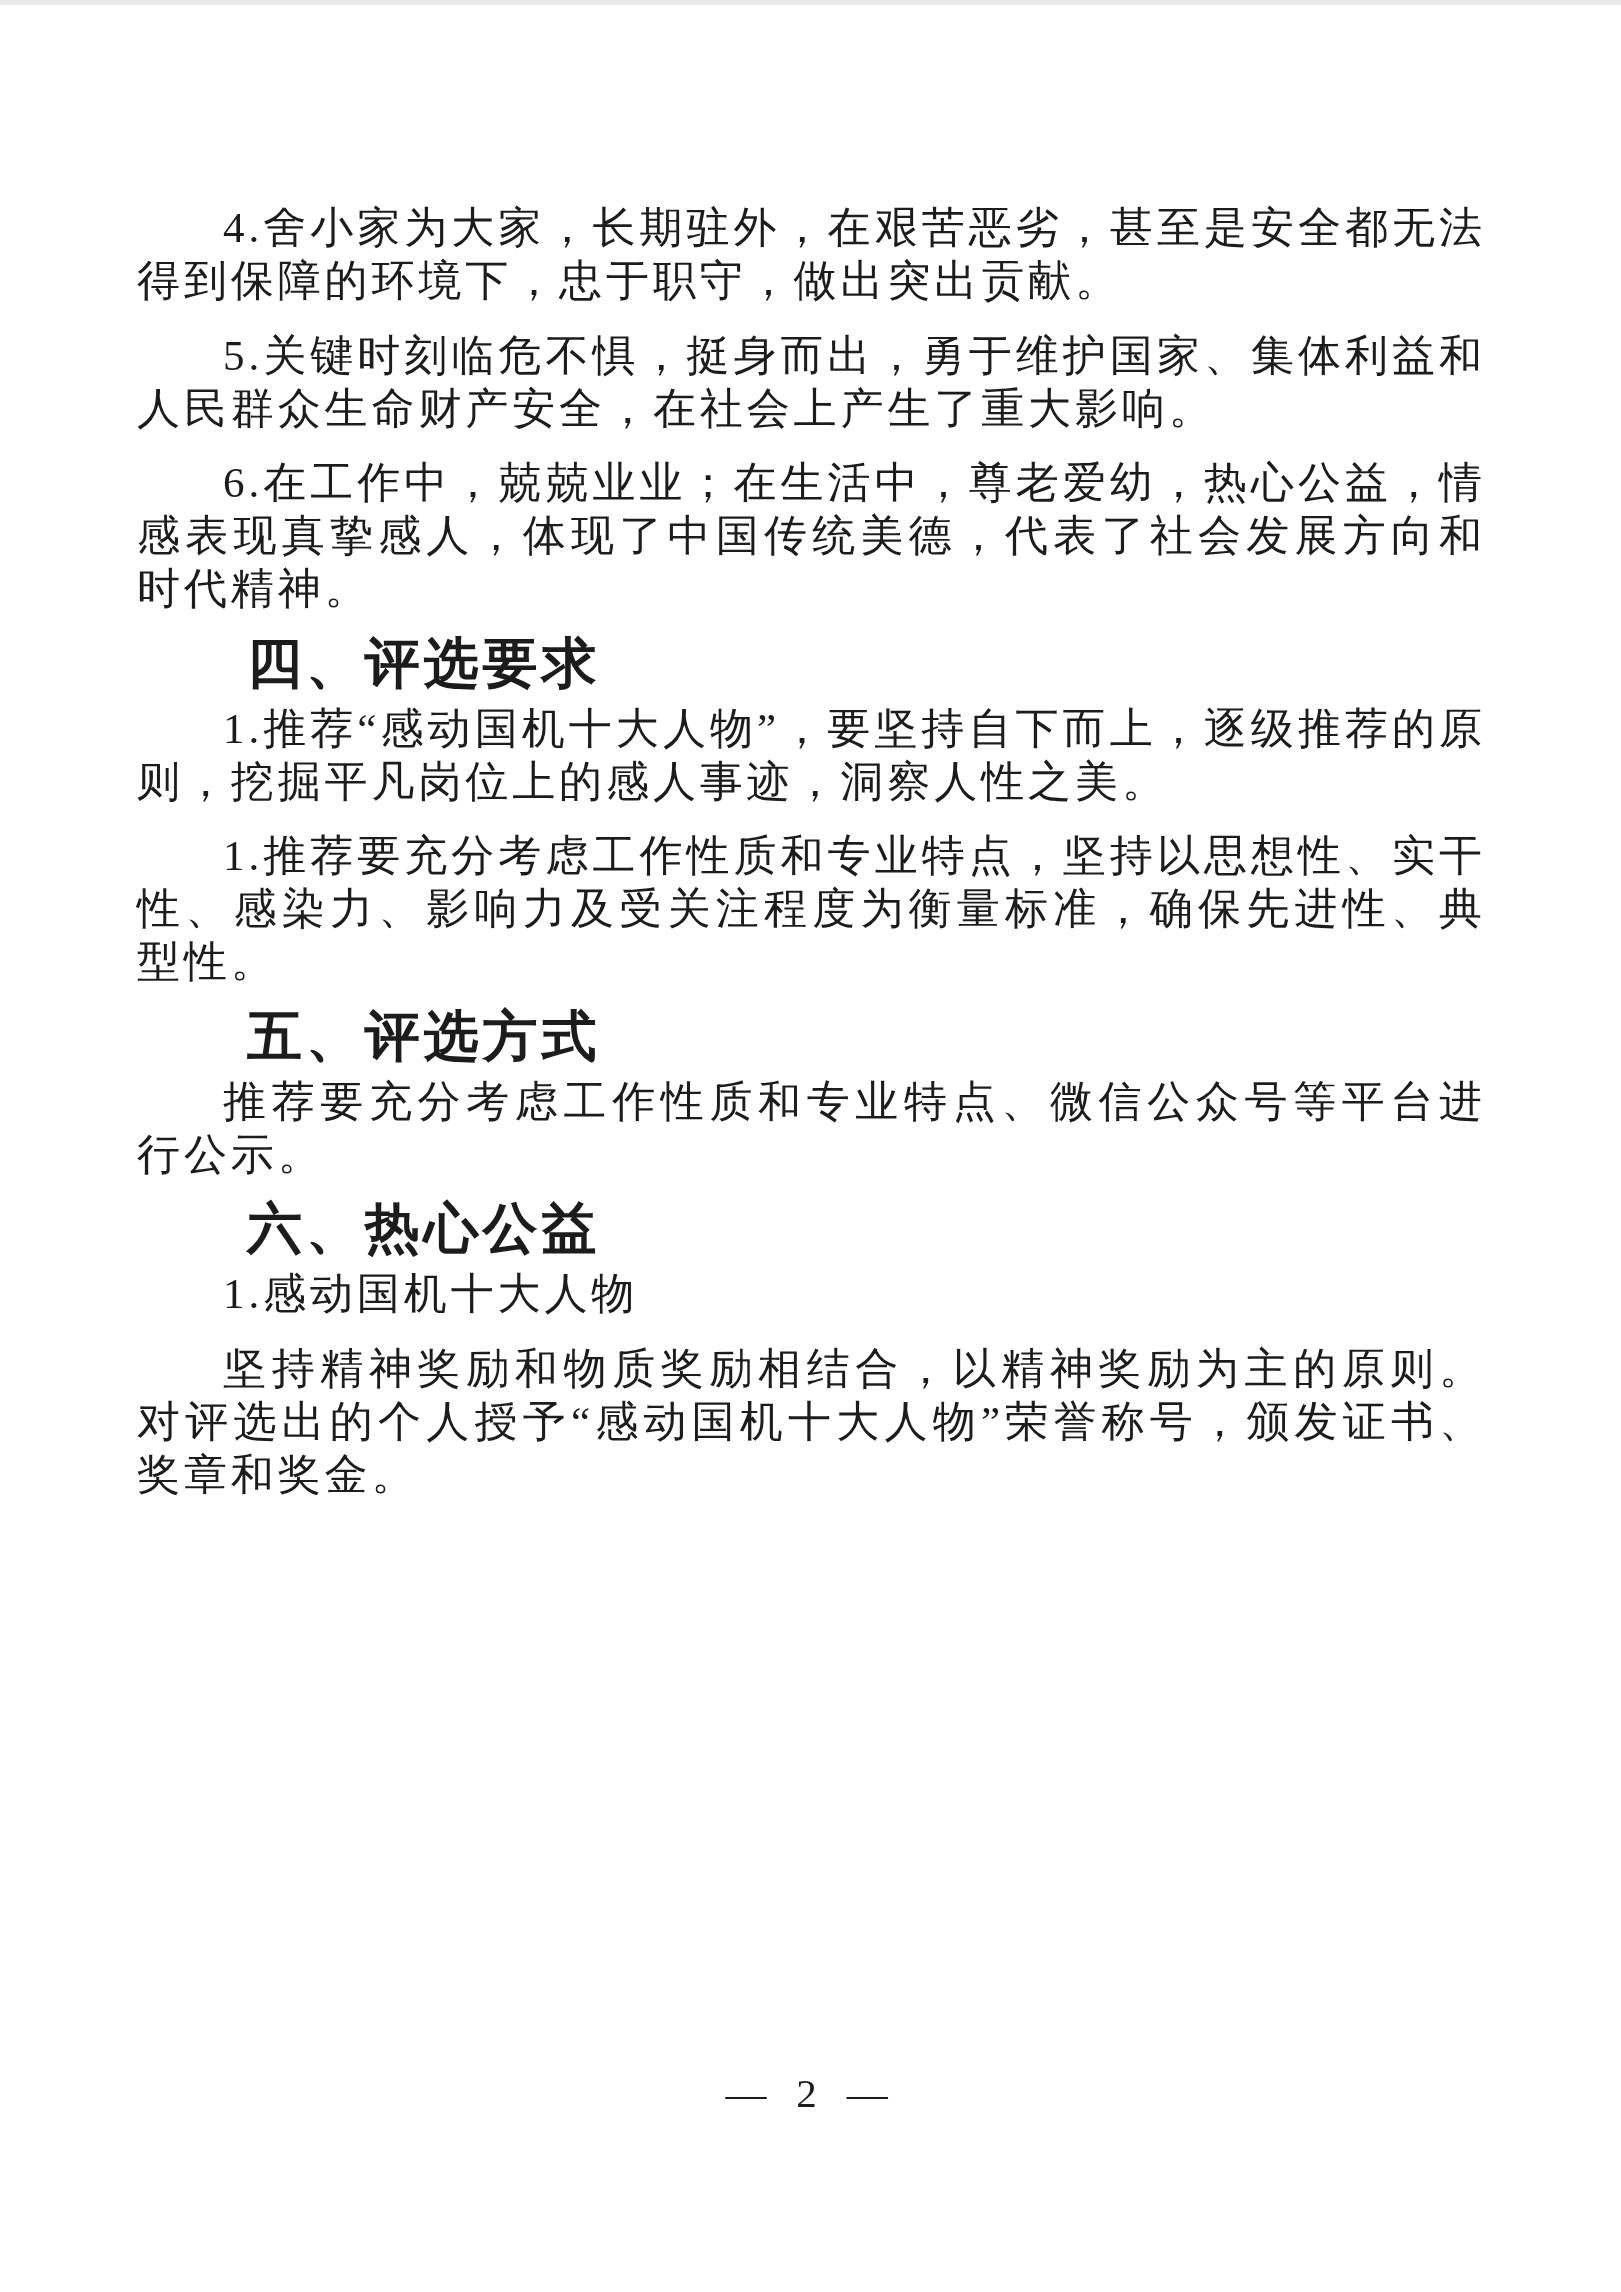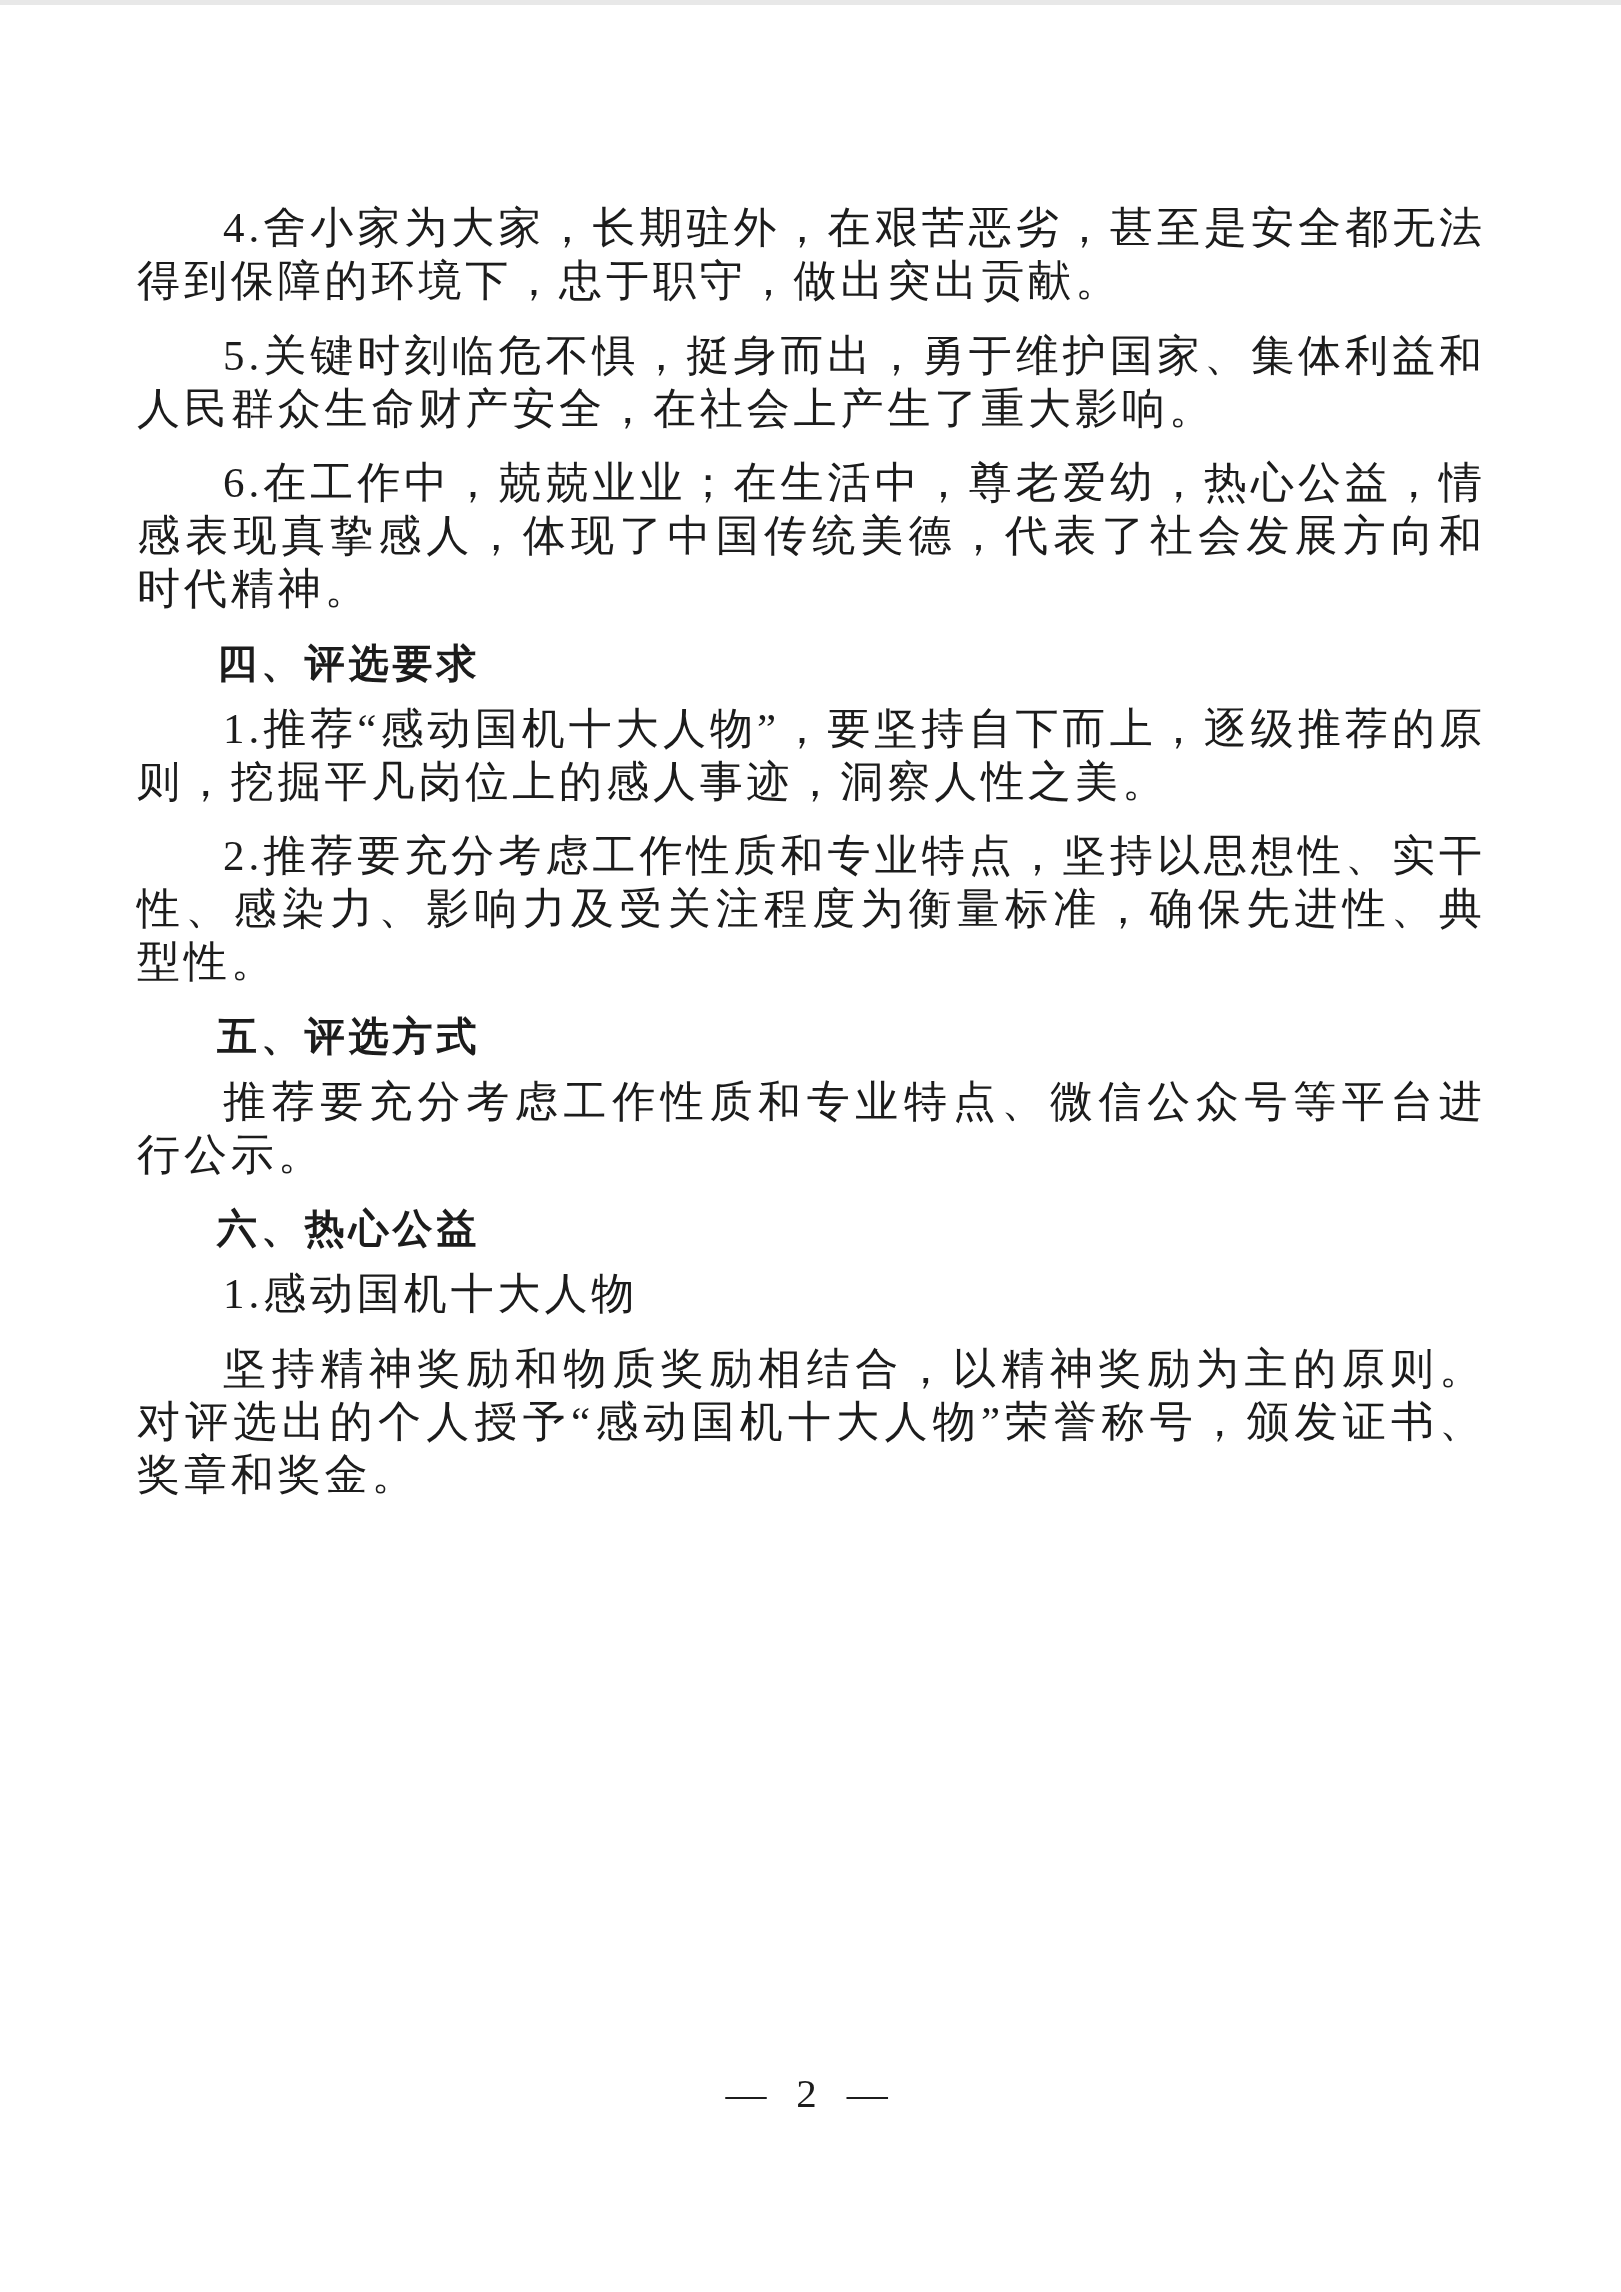--- a/index.html
+++ b/index.html
@@ -28,21 +28,21 @@
     text-align: justify;
   }
   .para {
     margin: 0 0 21.6px 0;
     text-indent: 2em;
   }
   .heading {
     margin: 5.9px 0 11.8px 0;
     font-weight: bold;
     text-indent: 2em;
-    font-size: 40px;
+    font-size: 55px;
   }
   .footer {
     position: absolute;
     left: 137px;
     top: 2064px;
     width: 1349px;
     text-align: center;
     font-size: 41px;
     letter-spacing: 9.8px;
     color: #1c1c1c;
@@ -52,21 +52,21 @@
 <body>
 
 <div class="page">
 
   <div class="body-text">
     <p class="para">4.舍小家为大家，长期驻外，在艰苦恶劣，甚至是安全都无法得到保障的环境下，忠于职守，做出突出贡献。</p>
     <p class="para">5.关键时刻临危不惧，挺身而出，勇于维护国家、集体利益和人民群众生命财产安全，在社会上产生了重大影响。</p>
     <p class="para">6.在工作中，兢兢业业；在生活中，尊老爱幼，热心公益，情感表现真挚感人，体现了中国传统美德，代表了社会发展方向和时代精神。</p>
     <p class="heading">四、评选要求</p>
     <p class="para">1.推荐“感动国机十大人物”，要坚持自下而上，逐级推荐的原则，挖掘平凡岗位上的感人事迹，洞察人性之美。</p>
-    <p class="para">2.推荐要充分考虑工作性质和专业特点，坚持以思想性、实干性、感染力、影响力及受关注程度为衡量标准，确保先进性、典型性。</p>
+    <p class="para">1.推荐要充分考虑工作性质和专业特点，坚持以思想性、实干性、感染力、影响力及受关注程度为衡量标准，确保先进性、典型性。</p>
     <p class="heading">五、评选方式</p>
     <p class="para">推荐要充分考虑工作性质和专业特点、微信公众号等平台进行公示。</p>
     <p class="heading">六、热心公益</p>
     <p class="para">1.感动国机十大人物</p>
     <p class="para">坚持精神奖励和物质奖励相结合，以精神奖励为主的原则。对评选出的个人授予“感动国机十大人物”荣誉称号，颁发证书、奖章和奖金。</p>
   </div>
 
   <div class="footer">
     <span>— 2 —</span>
   </div>

